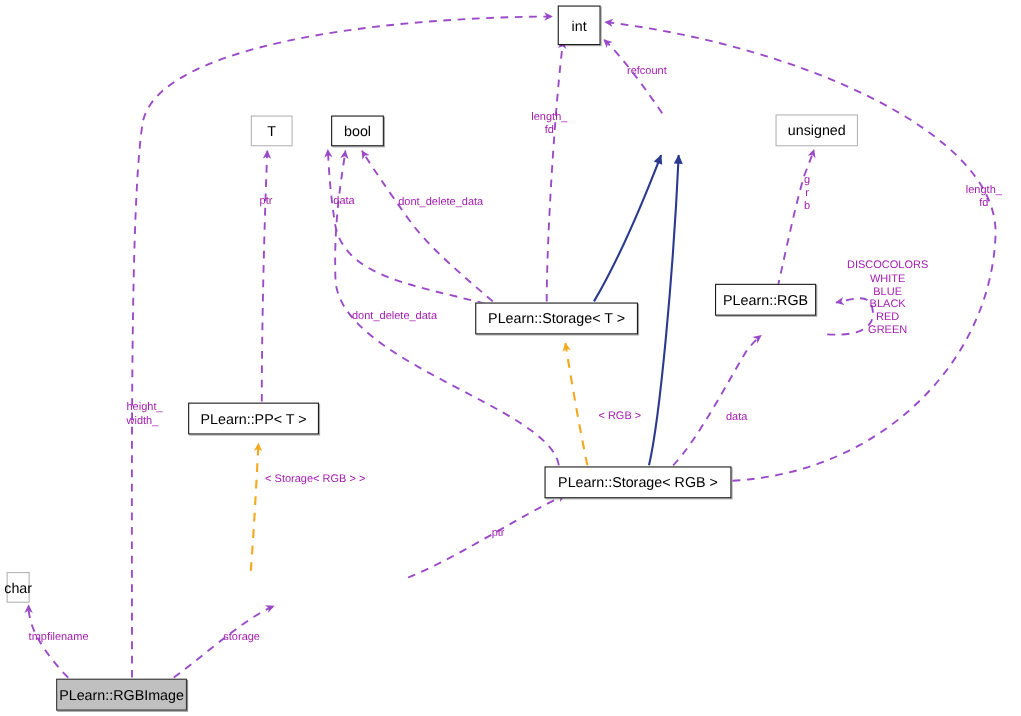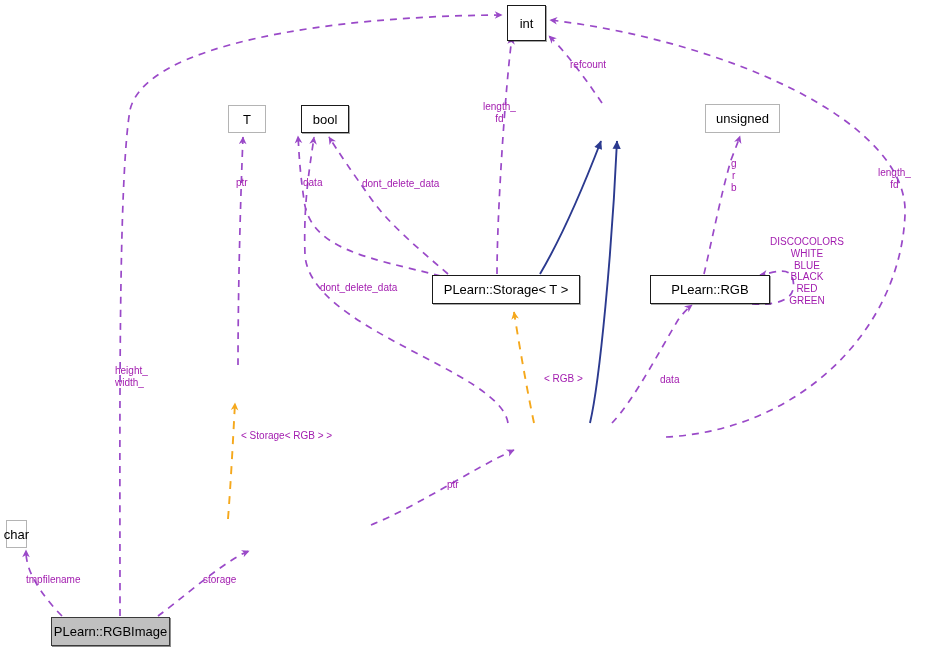--- a/index.html
+++ b/index.html
@@ -136,25 +136,31 @@
 
 
   <div class="node faint" style="left:705px; top:104px; width:75px; height:29px;">
     <span>unsigned</span>
   </div>
 
   <div class="node solid" style="left:432px; top:275px; width:148px; height:29px;">
     <span>PLearn::Storage&lt; T &gt;</span>
   </div>
 
-  <div class="node solid" style="left:650px; top:275px; width:120px; height:29px;text-align:right;">
+  <div class="node solid" style="left:650px; top:258px; width:92px; height:29px;text-align:right;">
     <span>PLearn::RGB</span>
   </div>
 
-
+  <div class="node solid" style="left:171px; top:366px; width:119px; height:29px;">
+    <span>PLearn::PP&lt; T &gt;</span>
+  </div>
+
+  <div class="node solid" style="left:495px; top:424px; width:170px; height:29px;">
+    <span>PLearn::Storage&lt; RGB &gt;</span>
+  </div>
 
   <div class="node faint" style="left:6px; top:520px; width:21px; height:28px;">
     <span>char</span>
   </div>
 
 
   <div class="node focus" style="left:51px; top:617px; width:119px; height:29px;">
     <span>PLearn::RGBImage</span>
   </div>
 

